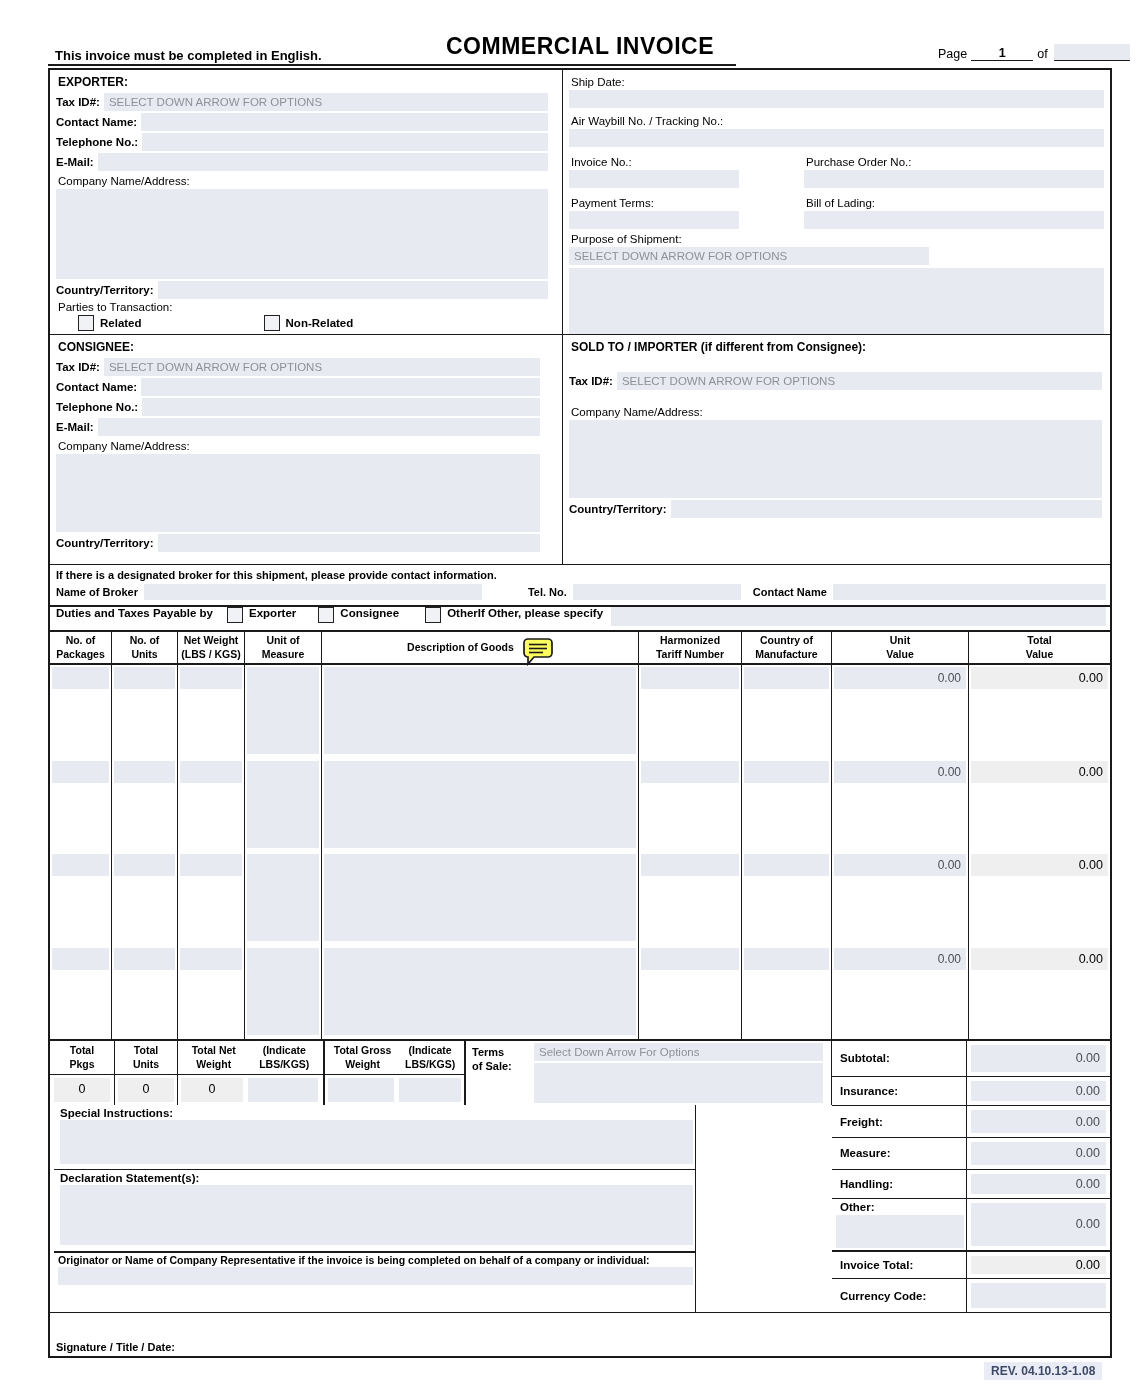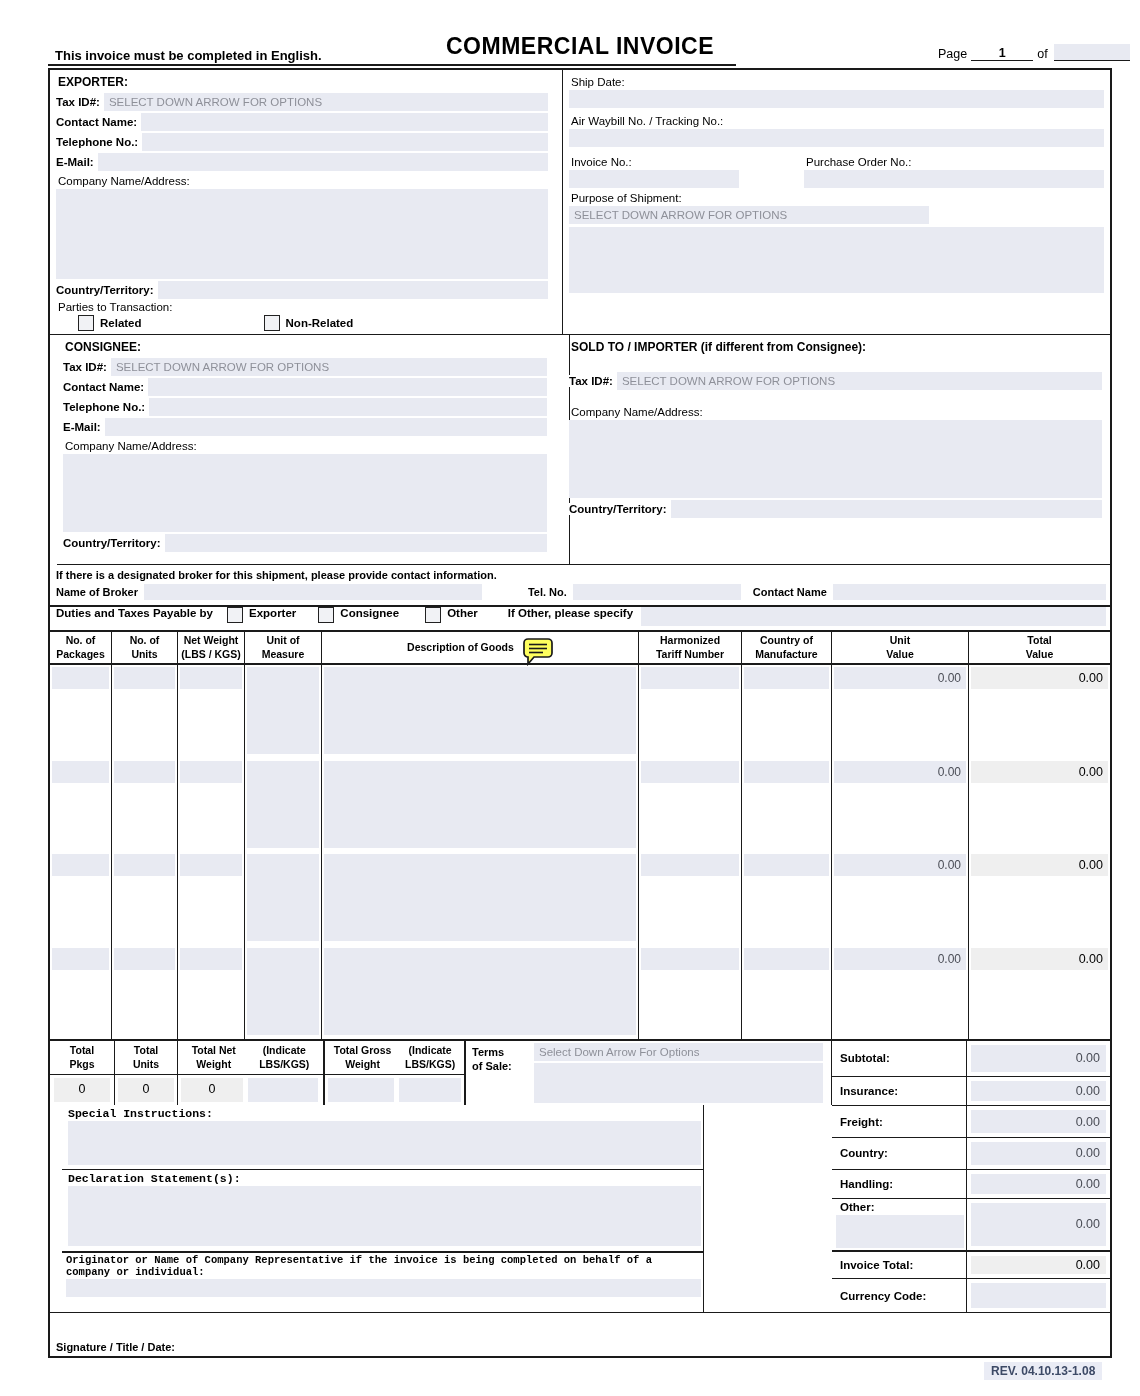--- a/index.html
+++ b/index.html
@@ -21,21 +21,21 @@
   .flbl { font-size:11.5px; font-weight:bold; background:#fff; padding-right:4px; white-space:nowrap; position:relative; z-index:1; }
   .input { background:#e8eaf2; height:18px; flex:1; line-height:18px; }
   .ph { color:#8e9099; font-size:11.5px; padding-left:5px; white-space:nowrap; overflow:hidden; }
   .frow { display:flex; align-items:center; margin-bottom:2px; }
   .area { height:90px; background:#e8eaf2; }
   .cb { width:16px; height:16px; background:#f1f2f5; border:1.6px solid #222; flex:none; }
   .cblbl { font-size:11.5px; font-weight:bold; margin-left:6px; }
 
   .exporter { left:0; top:0; width:513px; height:265px; border-right:1.5px solid #1a1a1a; border-bottom:1.5px solid #1a1a1a; padding:2px 14px 0 6px; }
   .shipsec  { left:513px; top:0; width:547px; height:265px; border-bottom:1.5px solid #1a1a1a; padding:2px 6px 0 6px; }
-  .consignee{ left:0; top:265px; width:513px; height:230px; border-right:1.5px solid #1a1a1a; border-bottom:1.5px solid #1a1a1a; padding:2px 22px 0 6px;margin-left:7px; }
+  .consignee{ left:0; top:265px; width:513px; height:230px; border-right:1.5px solid #1a1a1a; border-bottom:1.5px solid #1a1a1a; padding:2px 22px 0 6px; }
   .soldto   { left:513px; top:265px; width:547px; height:230px; border-bottom:1.5px solid #1a1a1a; padding:2px 8px 0 6px; }
 
   .slbl { font-size:11.5px; font-weight:normal; margin:4px 0 2px 2px; }
   .two { display:flex; }
   .two .colA { width:235px; }
   .two .colB { flex:1; }
   .inp-fix { background:#e8eaf2; height:18px; width:170px; }
   .inp-full { background:#e8eaf2; height:18px; }
 
   
@@ -67,21 +67,21 @@
   .tbc .vl { flex:1; display:flex; align-items:center; justify-content:center; }
   .b1{width:65px; border-right:1.5px solid #1a1a1a}.b2{width:63px; border-right:1.5px solid #1a1a1a}
   .b3{width:147px; border-right:2px solid #1a1a1a}.b4{width:141px; border-right:2px solid #1a1a1a}.b5{flex:1}
   .gval0 { background:#efefef; width:56px; height:24px; text-align:center; font-size:12.5px; padding-top:4px; }
   .lav  { background:#e8eaf2; height:24px; }
   .terms { display:flex; padding:2px 8px 2px 6px; }
   .terms .tlbl { width:62px; font-size:11px; font-weight:bold; line-height:1.3; padding-top:2px; }
   .terms .tdd { flex:1; display:flex; flex-direction:column; }
 
   
-  .botleft { left:12px; top:1035px; width:642px; height:207px; border-right:1.5px solid #1a1a1a;font-family:Liberation Mono, monospace; }
+  .botleft { left:4px; top:1035px; width:642px; height:207px; border-right:1.5px solid #1a1a1a; }
   .nsec { padding:1px 2px 0 4px; }
   .nlbl { font-size:11.5px; font-weight:bold; margin:1px 0 1px 2px; }
   .special { height:64px; }
   .special .area2 { height:44px; background:#e8eaf2; margin:0 0 0 2px; }
   .declst { height:82px; border-top:1.5px solid #1a1a1a; }
   .declst .area2 { height:60px; background:#e8eaf2; margin:0 0 0 2px; }
   .declare { height:24px; border-top:2px solid #1a1a1a; font-size:11.5px; font-weight:bold; line-height:23px; padding-left:6px; }
   .originator { height:37px; border-top:2px solid #1a1a1a; padding:1px 2px 0 4px; }
   .originator .olbl { font-size:10.5px; font-weight:bold; }
   .originator .oinp { height:18px; background:#e8eaf2; margin-top:1px; }
@@ -164,20 +164,30 @@
       <div class="two" style="margin-top:5px">
         <div class="colA">
           <div class="slbl">Invoice No.:</div>
           <div class="inp-fix"></div>
         </div>
         <div class="colB">
           <div class="slbl">Purchase Order No.:</div>
           <div class="inp-full"></div>
         </div>
       </div>
+      <div class="two" style="margin-top:5px">
+        <div class="colA">
+          <div class="slbl">Payment Terms:</div>
+          <div class="inp-fix"></div>
+        </div>
+        <div class="colB">
+          <div class="slbl">Bill of Lading:</div>
+          <div class="inp-full"></div>
+        </div>
+      </div>
       <div class="slbl" style="margin-top:4px">Purpose of Shipment:</div>
       <div class="input ph" style="flex:none; width:360px">SELECT DOWN ARROW FOR OPTIONS</div>
       <div class="area" style="height:66px; margin-top:3px"></div>
     </div>
 
     <div class="sec consignee">
       <div class="sech">CONSIGNEE:</div>
       <div class="frow">
           <span class="flbl">Tax ID#:</span>
           <div class="input ph">SELECT DOWN ARROW FOR OPTIONS</div>
@@ -229,21 +239,21 @@
     </div>
 
     <div class="sec duties">
       <span class="dlbl">Duties and Taxes Payable by</span>
       <div class="cb" style="margin-left:14px"></div>
       <span class="cblbl">Exporter</span>
       <div class="cb" style="margin-left:22px"></div>
       <span class="cblbl">Consignee</span>
       <div class="cb" style="margin-left:26px"></div>
       <span class="cblbl">Other</span>
-      <span class="dlbl" style="margin-left:30px">If Other, please specify</span>
+      <span class="dlbl" style="">If Other, please specify</span>
       <div class="input" style="margin-left:8px; height:19px"></div>
     </div>
 
     <div class="sec thead">
       <div class="hc c1">
           <span>No. of</span>
           <span>Packages</span>
         </div>
       <div class="hc c2">
           <span>No. of</span>
@@ -479,21 +489,21 @@
             <div class="cvb">0.00</div>
           </div>
       </div>
       <div class="crow h32">
         <div class="clbl">Freight:</div>
         <div class="cval">
             <div class="cvb">0.00</div>
           </div>
       </div>
       <div class="crow h32">
-        <div class="clbl">Country:</div>
+        <div class="clbl">Measure:</div>
         <div class="cval">
             <div class="cvb">0.00</div>
           </div>
       </div>
       <div class="crow h30">
         <div class="clbl">Handling:</div>
         <div class="cval">
             <div class="cvb">0.00</div>
           </div>
       </div>

